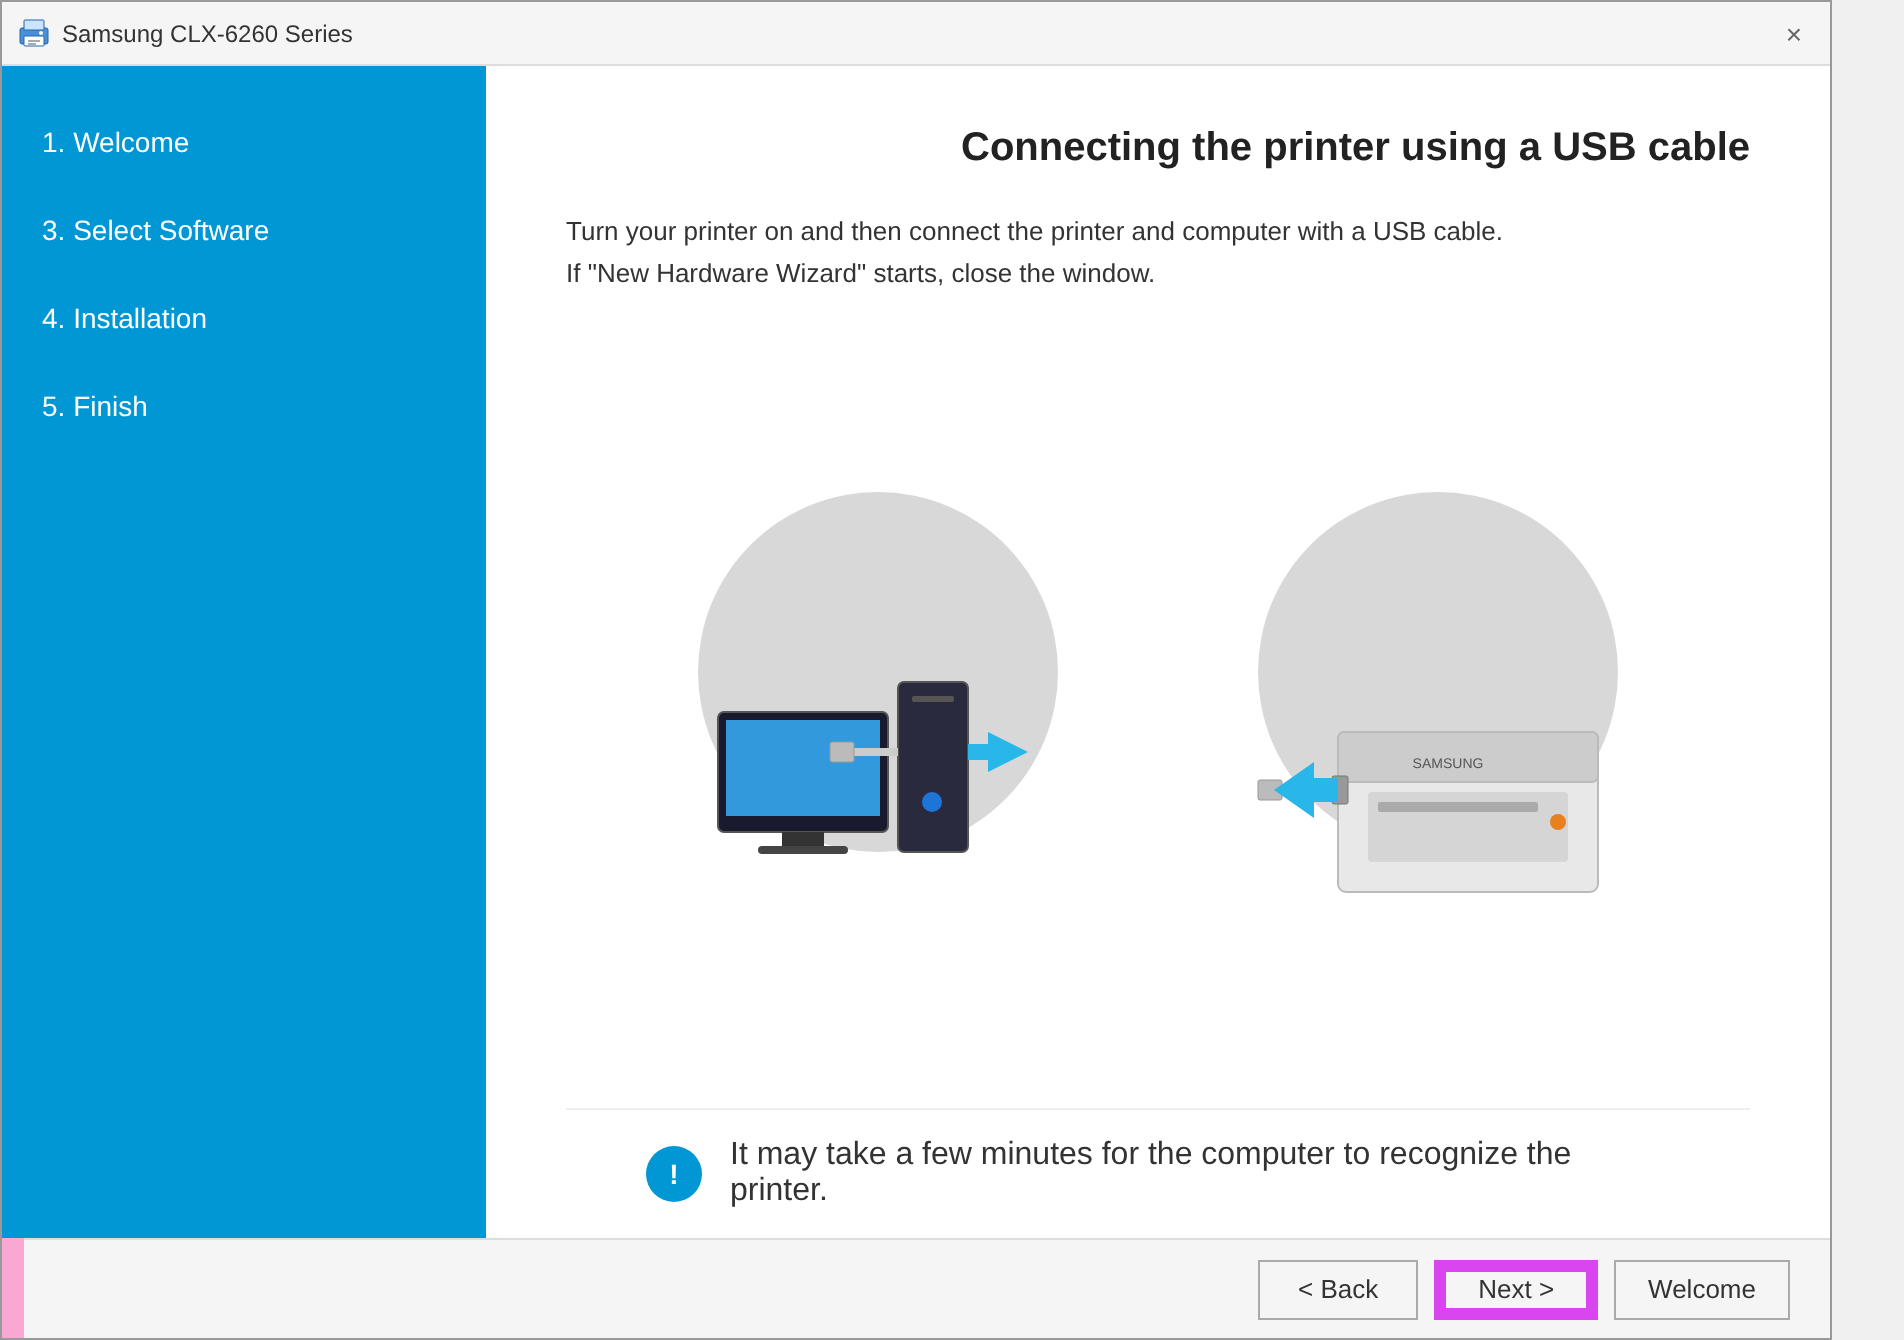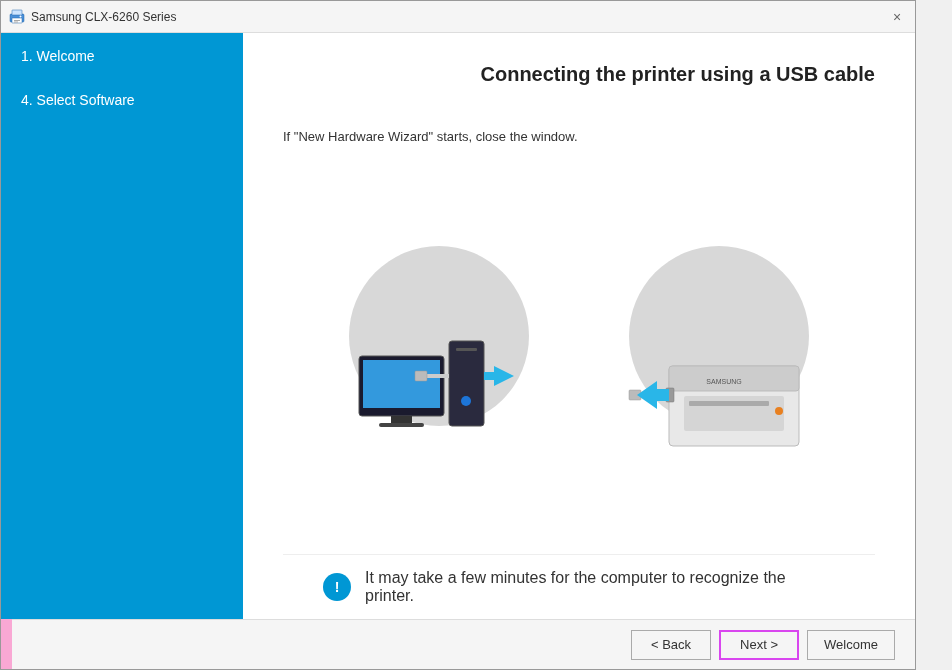--- a/index.html
+++ b/index.html
@@ -56,21 +56,21 @@
     .main-content {
       display: flex;
       flex: 1;
       overflow: hidden;
     }
     .sidebar {
       width: 242px;
       background: #0097d4;
       display: flex;
       flex-direction: column;
-      padding-top: 1px;
+      padding-top: 16px;
     }
     .sidebar-item {
       padding: 14px 20px;
       color: #fff;
       font-size: 14px;
       cursor: pointer;
       font-weight: normal;
     }
     .sidebar-item.active {
       background: #007bb5;
@@ -145,21 +145,21 @@
       min-width: 80px;
       height: 30px;
       padding: 0 16px;
       border: 1px solid #aaa;
       background: #f5f5f5;
       font-size: 13px;
       cursor: pointer;
       color: #333;
     }
     .footer-btn.next-btn {
-      border: 2px solid #d946ef;
+      border: 6px solid #d946ef;
       background: #f5f5f5;
     }
   </style>
 </head>
 <body>
 
 <div class="window">
 
   <div class="title-bar">
     <div class="title-bar-left">
@@ -174,27 +174,29 @@
       </svg>
       <span class="title-bar-text">Samsung CLX-6260 Series</span>
     </div>
     <button class="title-bar-close">×</button>
   </div>
 
   <div class="main-content">
 
     <div class="sidebar">
       <div class="sidebar-item">1. Welcome</div>
-      <div class="sidebar-item">4. Select Software</div>
+      <div class="sidebar-item">3. Select Software</div>
+      <div class="sidebar-item">4. Installation</div>
+      <div class="sidebar-item">5. Finish</div>
     </div>
 
     <div class="content-area">
       <div class="content-title">Connecting the printer using a USB cable</div>
       <div class="content-description">
-        <br>
+        <span>Turn your printer on and then connect the printer and computer with a USB cable.</span><br>
         <span>If "New Hardware Wizard" starts, close the window.</span>
       </div>
 
       <div class="illustration-area">
 
         <div style="position:relative; width:220px; height:220px; display:flex; align-items:center; justify-content:center;">
 
           <div style="position:absolute; top:0; left:50%; transform:translateX(-50%); width:180px; height:180px; border-radius:50%; background:#d8d8d8; z-index:0;"></div>
 
           <svg width="220" height="220" viewBox="0 0 220 220" style="position:relative;z-index:1;">

